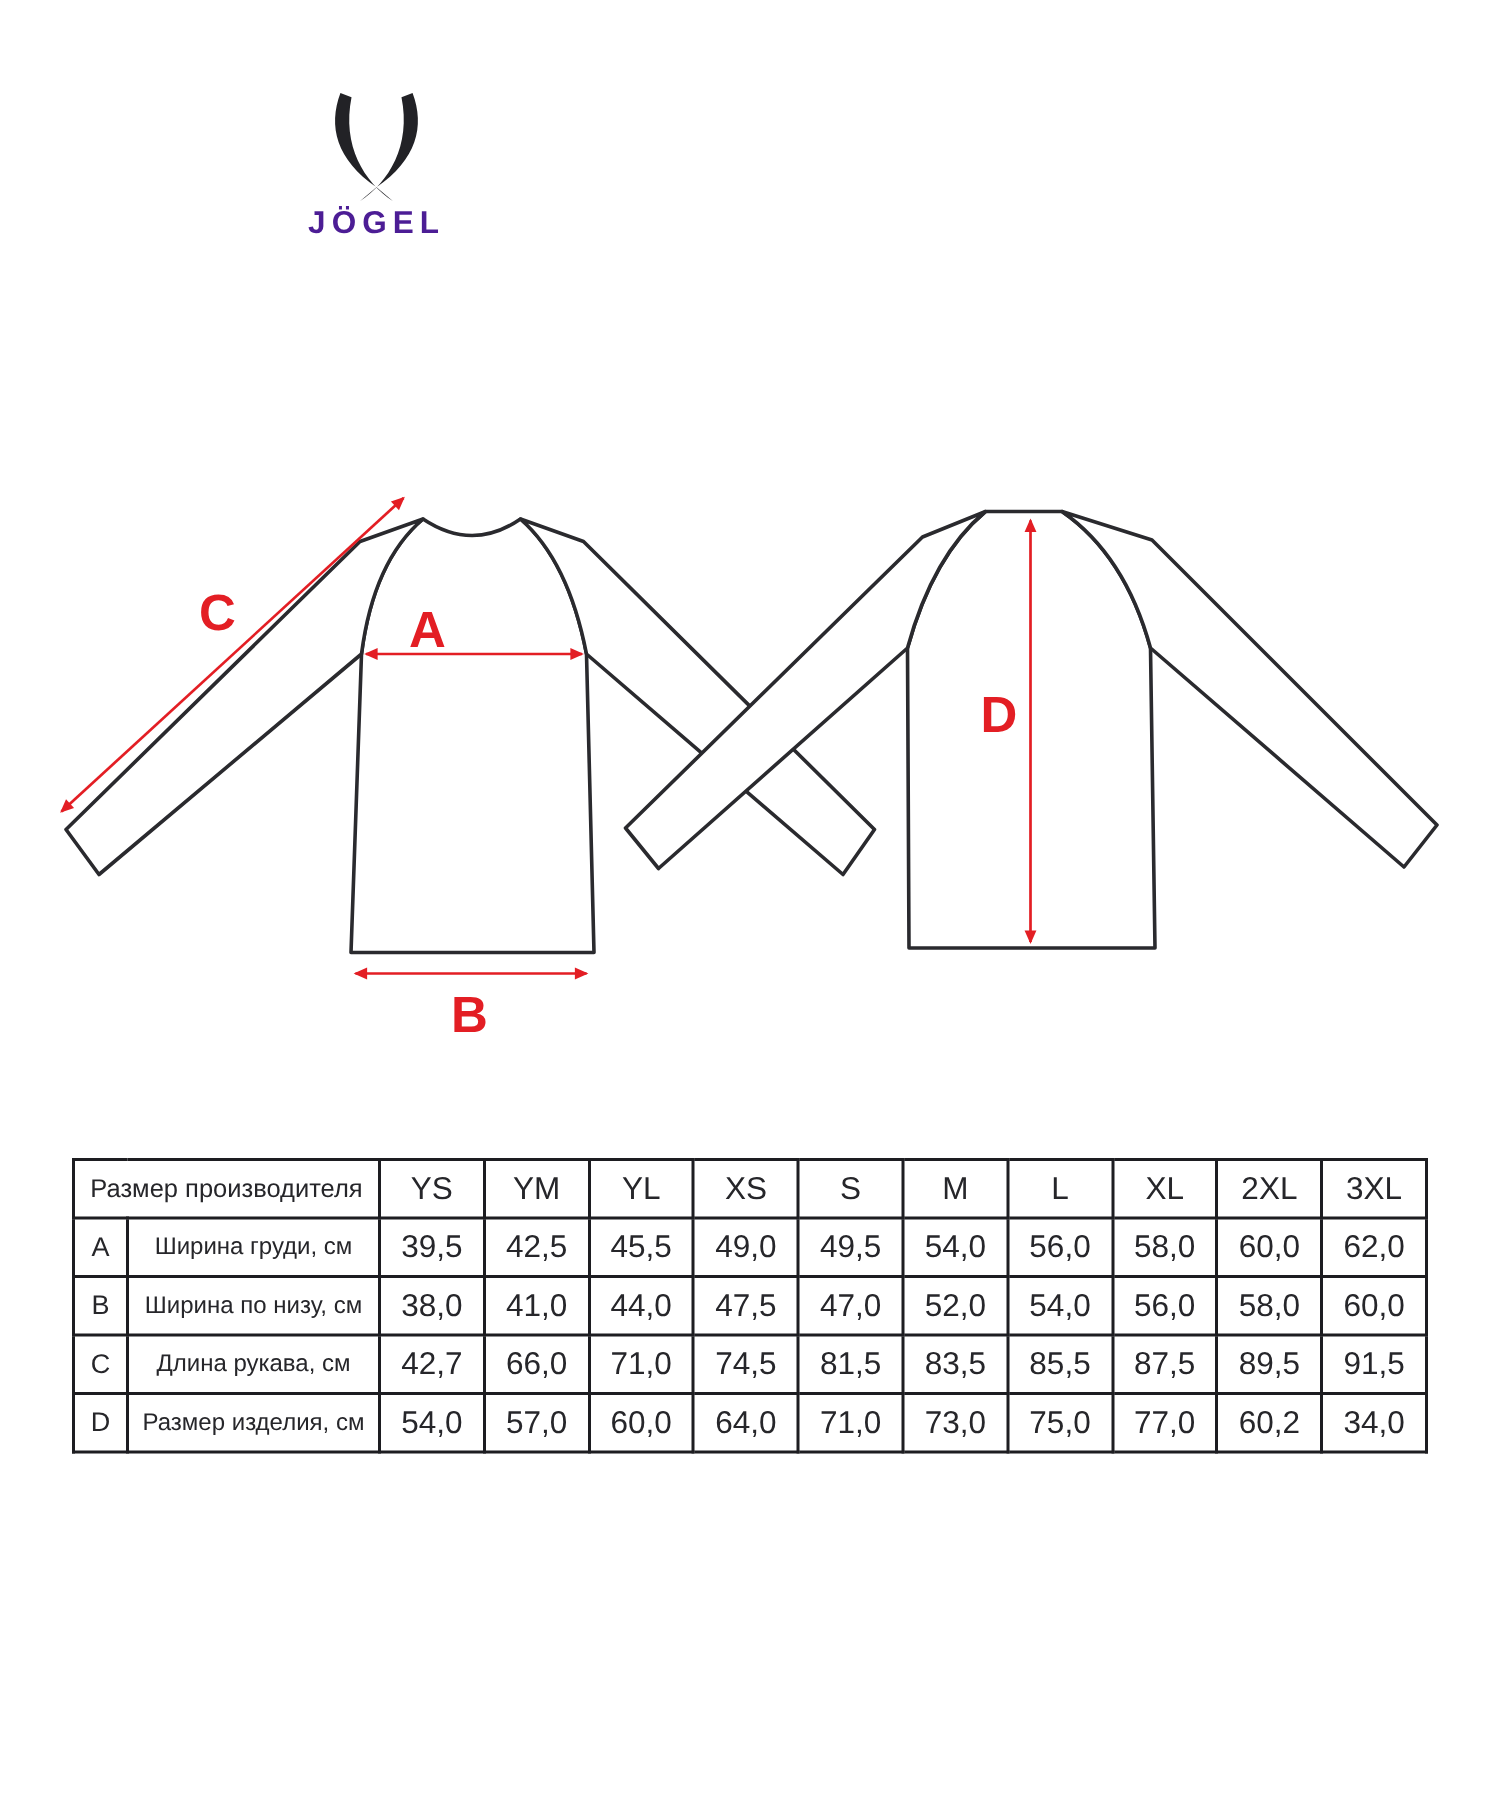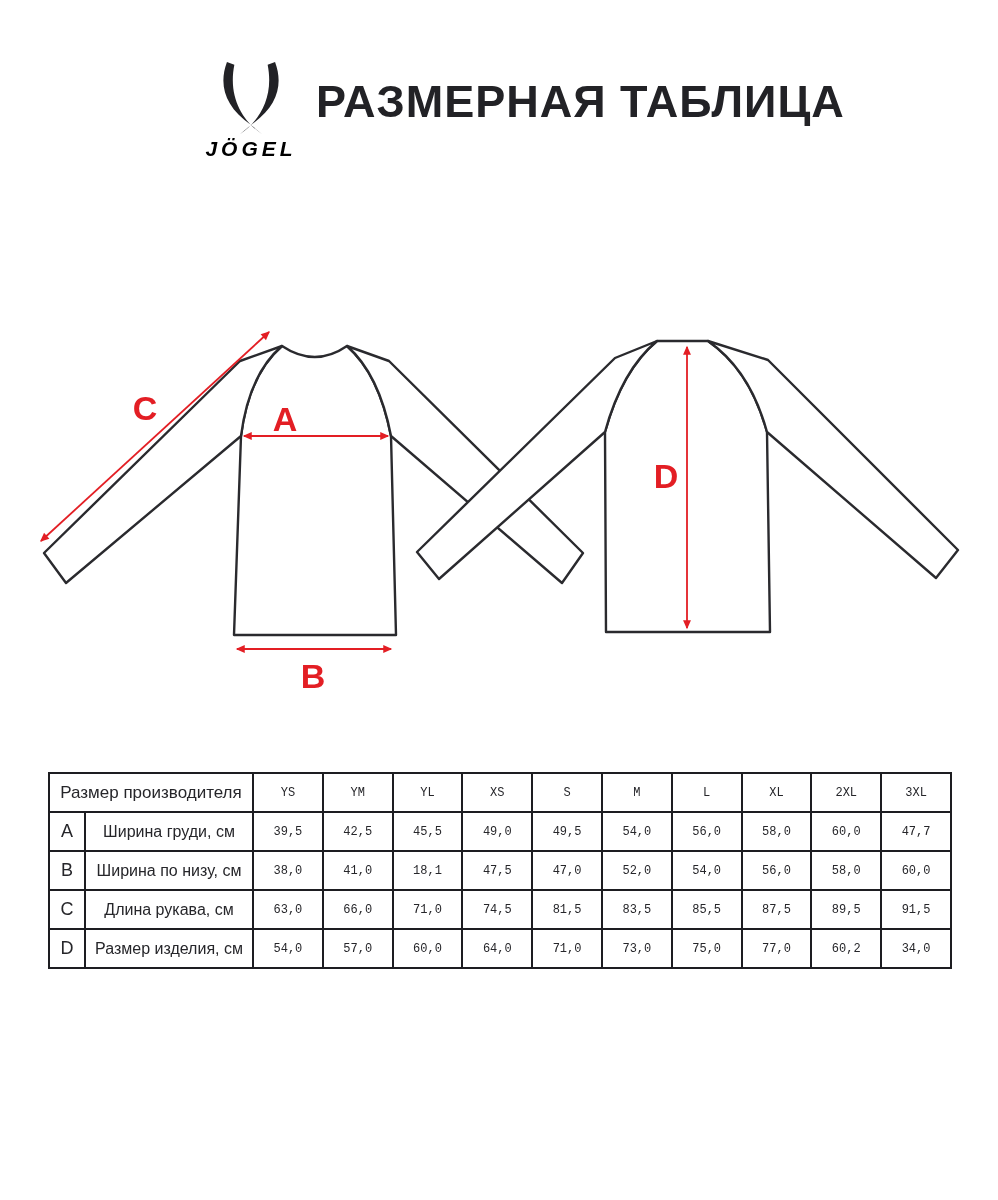--- a/index.html
+++ b/index.html
@@ -4,21 +4,21 @@
 <style>
   html,body { margin:0; padding:0; background:#ffffff; }
   .page {
     position:relative; width:998px; height:1200px; background:#ffffff;
     font-family:"Liberation Sans", sans-serif; color:#26262a; overflow:hidden;
   }
 
   
   .logo { position:absolute; left:190px; top:62px; width:122px; text-align:center; color:#222226; }
   .logo-symbol { display:block; margin:0 auto; }
-  .logo-text { font-weight:700; font-size:21px; letter-spacing:4px; margin-top:1px; color:#000000;font-style:italic; }
+  .logo-text { font-weight:700; font-size:21px; letter-spacing:4px; margin-top:1px; color:#4c1d95; }
   .title {
     position:absolute; left:316px; top:76px; font-size:45px; font-weight:700;
     letter-spacing:1px; color:#222226; white-space:nowrap;
   }
 
   
   .diagram { position:absolute; left:0; top:300px; }
   .garment { fill:#ffffff; stroke:#2a2a2e; stroke-width:2.4; stroke-linejoin:round; }
   .dim-line { stroke:#e31e24; stroke-width:1.8; fill:none; }
   .dim-label { font-family:"Liberation Sans", sans-serif; font-weight:700; font-size:34px; fill:#e31e24; }
@@ -28,36 +28,35 @@
     position:absolute; left:48px; top:772px; border-collapse:collapse;
     table-layout:fixed; color:#26262a;padding-left:27px;
   }
   .size-table th, .size-table td {
     border:2px solid #1d1d21; text-align:center; vertical-align:middle;
     height:37px; padding:0 2px; font-weight:400; overflow:hidden;
   }
   .hdr    { font-weight:700; font-size:17px; }
   .letter { font-weight:700; font-size:18px; }
   .pname  { font-size:16px;margin-top:27px; }
-  .val    { font-size:12px;font-family:Liberation Mono, monospace; }
+  .val    { font-size:21px; }
 </style>
 </head>
 <body>
 
 <div class="page">
 
   <div class="logo">
     <svg class="logo-symbol" width="86" height="74" viewBox="0 0 90 80">
       <path d="M19,0 C10,24 16,48 45,68 L57,78 C36,64 20,38 27,3 Z" fill="#222226"></path>
       <path d="M71,0 C80,24 74,48 45,68 L33,78 C54,64 70,38 63,3 Z" fill="#222226"></path>
     </svg>
     <div class="logo-text">JÖGEL</div>
   </div>
 
-  <div class="title">РАЗМЕРНАЯ ТАБЛИЦА</div>
 
   <svg class="diagram" width="998" height="460" viewBox="0 0 998 460">
     <defs>
       <marker id="arrow" viewBox="0 0 10 10" refX="8.6" refY="5" markerWidth="7" markerHeight="5" orient="auto-start-reverse">
         <path d="M0,0.6 L10,5 L0,9.4 Z" fill="#e31e24"></path>
       </marker>
     </defs>
 
     <g>
       <path class="garment" d="M282,46 Q249,74 241,136 L234,335 L396,335 L391,136 Q379,74 347,46 Q315,68 282,46 Z"></path>
@@ -116,40 +115,40 @@
         <td class="pname">Ширина груди, см</td>
         <td class="val">39,5</td>
         <td class="val">42,5</td>
         <td class="val">45,5</td>
         <td class="val">49,0</td>
         <td class="val">49,5</td>
         <td class="val">54,0</td>
         <td class="val">56,0</td>
         <td class="val">58,0</td>
         <td class="val">60,0</td>
-        <td class="val">47,7</td>
+        <td class="val">62,0</td>
       </tr>
       <tr>
         <th class="letter">B</th>
         <td class="pname">Ширина по низу, см</td>
         <td class="val">38,0</td>
         <td class="val">41,0</td>
-        <td class="val">18,1</td>
+        <td class="val">44,0</td>
         <td class="val">47,5</td>
         <td class="val">47,0</td>
         <td class="val">52,0</td>
         <td class="val">54,0</td>
         <td class="val">56,0</td>
         <td class="val">58,0</td>
         <td class="val">60,0</td>
       </tr>
       <tr>
         <th class="letter">C</th>
         <td class="pname">Длина рукава, см</td>
-        <td class="val">63,0</td>
+        <td class="val">42,7</td>
         <td class="val">66,0</td>
         <td class="val">71,0</td>
         <td class="val">74,5</td>
         <td class="val">81,5</td>
         <td class="val">83,5</td>
         <td class="val">85,5</td>
         <td class="val">87,5</td>
         <td class="val">89,5</td>
         <td class="val">91,5</td>
       </tr>

